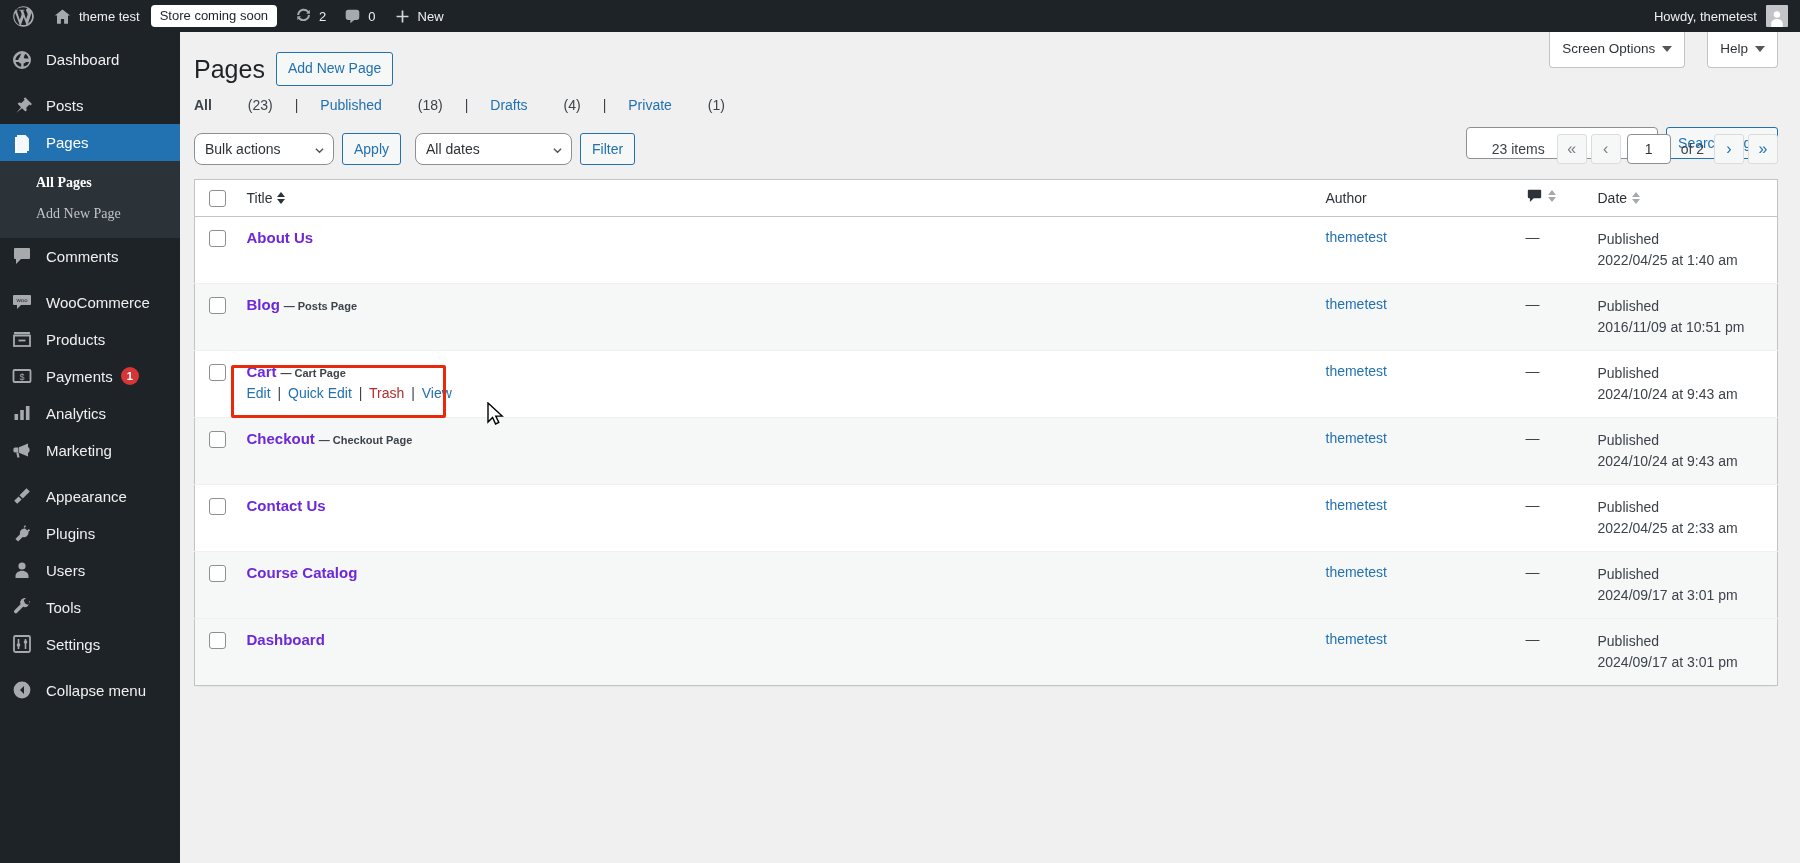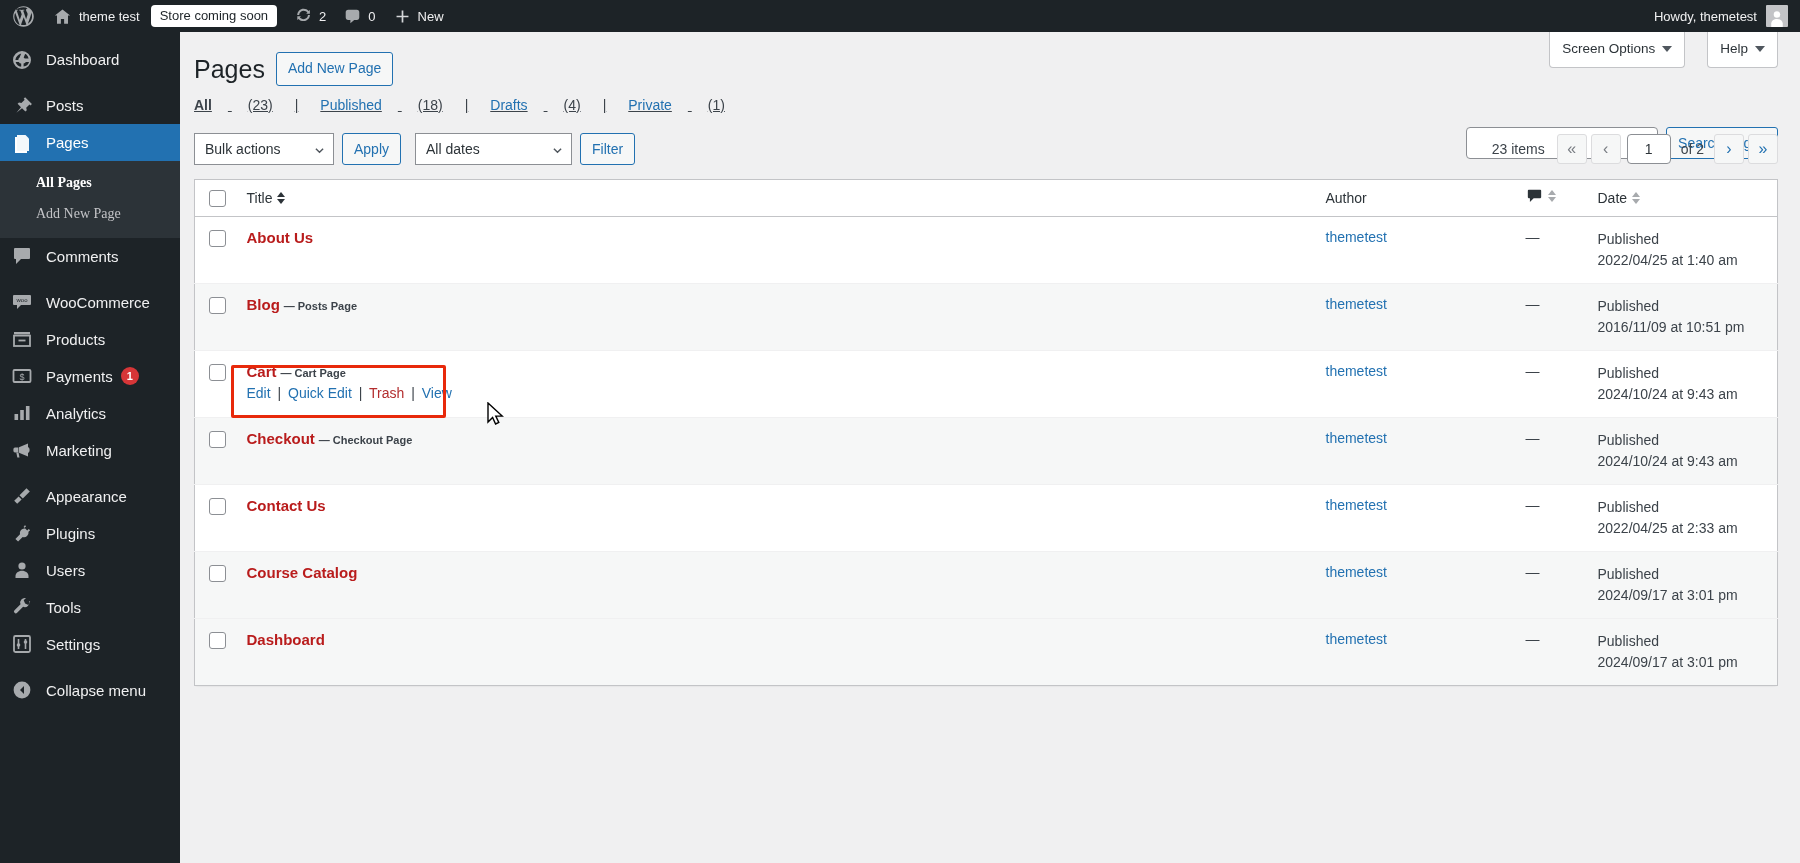--- a/index.html
+++ b/index.html
@@ -110,21 +110,21 @@
   h1.page-title {
     font-size: 25px; font-weight: 400; color: #1d2327; line-height: 1.3;
   }
   .btn-secondary {
     background: #f6f7f7; border: 1px solid #2271b1; color: #2271b1;
     border-radius: 3px; padding: 4px 11px; font-size: 14px;
     cursor: pointer; line-height: 1.7;
   }
   .subsubsub {
     margin: 11px 0 0 14px; font-size: 14px; color: #3c434a;
-    display: flex; align-items: center; gap: 16px; text-decoration: underline;
+    display: flex; align-items: center; gap: 16px;
   }
   .subsubsub a { color: #2271b1; text-decoration: none; cursor: pointer; }
   .subsubsub .cur { color: #3c434a; font-weight: 600; }
   .subsubsub .sep { margin: 0 6px; color: #3c434a; }
   .subsubsub .cnt { color: #3c434a; }
 
   .search-box {
     position: absolute; top: 95px; right: 22px;
     display: flex; align-items: center; gap: 8px;
   }
@@ -139,21 +139,21 @@
     font-size: 14px; cursor: pointer; font-family: inherit;
   }
 
   
   .tablenav {
     margin: 20px 22px 0 14px; height: 32px;
     display: flex; align-items: center; position: relative;
   }
   .sel-wrap { position: relative; display: inline-block; }
   .sel {
-    height: 32px; border: 1px solid #8c8f94; border-radius: 0;
+    height: 32px; border: 1px solid #8c8f94; border-radius: 8px;
     background: #fff; font-size: 14px; color: #2c3338;
     padding: 0 30px 0 10px; appearance: none; -webkit-appearance: none;
     font-family: inherit; cursor: pointer;
   }
   .sel-arrow {
     position: absolute; right: 10px; top: 50%; margin-top: -3px;
     width: 9px; height: 9px; pointer-events: none;
   }
   .sel-arrow svg { width: 9px; height: 9px; fill: #50575e; display: block; }
   .btn-plain {
@@ -217,21 +217,21 @@
     background: #fff; display: inline-block; vertical-align: middle;
     cursor: pointer;
   }
   .wp-table tbody td {
     padding: 12px 10px; font-size: 14px; color: #3c434a;
     vertical-align: top; border-top: 1px solid #f0f0f1;
   }
   .wp-table tbody tr.alt td { background: #f6f7f7; }
   .wp-table tbody tr:first-child td { border-top: none; }
   .row-title {
-    font-size: 15px; font-weight: 700; color: #b91c1c;
+    font-size: 15px; font-weight: 700; color: #6d28d9;
     text-decoration: none; cursor: pointer;
   }
   .post-state { font-weight: 700; color: #3c434a; font-size: 11px; }
   .row-actions {
     margin-top: 3px; font-size: 14px; color: #3c434a; line-height: 1.5;
   }
   .row-actions a { color: #2271b1; text-decoration: none; cursor: pointer; }
   .row-actions a.trash { color: #b32d2e; }
   .row-actions .sp { color: #3c434a; margin: 0 3px; }
   .author-link { color: #2271b1; text-decoration: none; cursor: pointer; font-size: 14px; }

